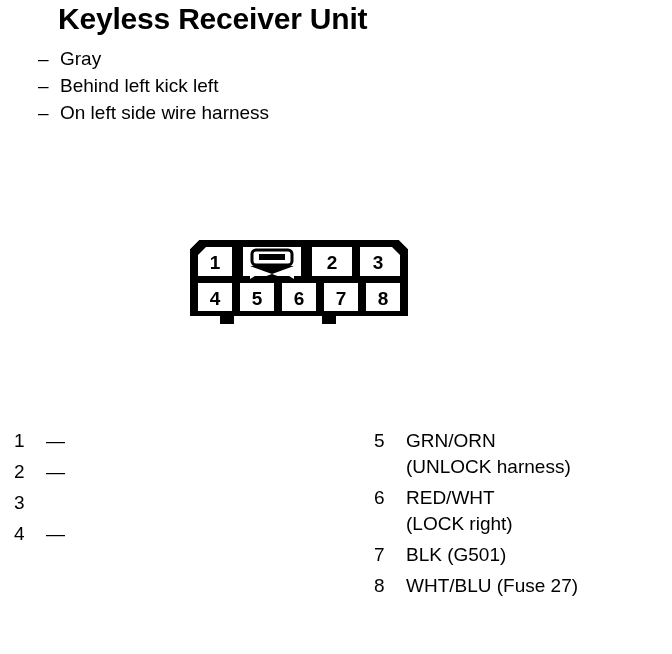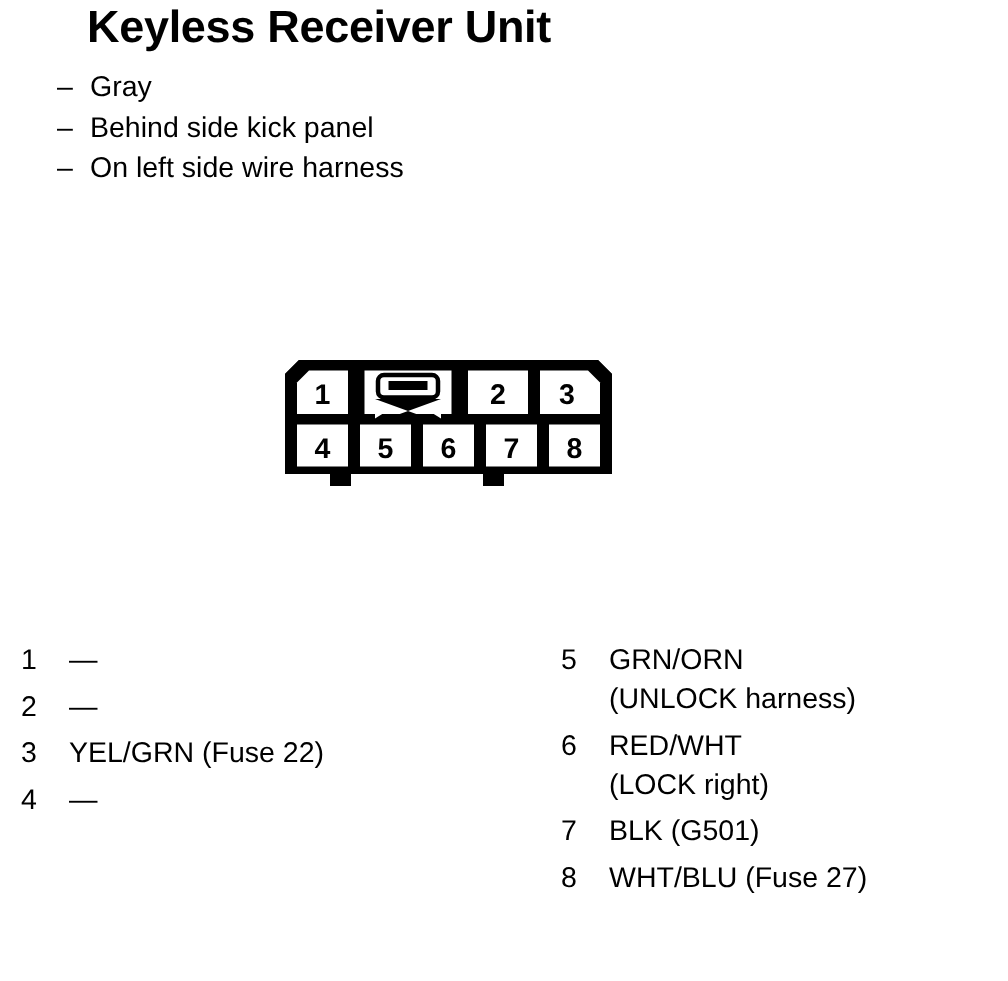--- a/index.html
+++ b/index.html
@@ -107,21 +107,21 @@
 
 <div id="spec-list">
 
   <div class="spec-row">
     <span class="spec-dash">–</span>
     <span class="spec-text">Gray</span>
   </div>
 
   <div class="spec-row">
     <span class="spec-dash">–</span>
-    <span class="spec-text">Behind side kick panel</span>
+    <span class="spec-text">Behind left kick left</span>
   </div>
 
   <div class="spec-row">
     <span class="spec-dash">–</span>
     <span class="spec-text">On left side wire harness</span>
   </div>
 
 </div>
 
 <div id="connector-diagram">
@@ -191,21 +191,20 @@
     <span class="pin-desc is-dash">—</span>
   </div>
 
   <div class="pin-row">
     <span class="pin-num">2</span>
     <span class="pin-desc is-dash">—</span>
   </div>
 
   <div class="pin-row">
     <span class="pin-num">3</span>
-    <span class="pin-desc">YEL/GRN (Fuse 22)</span>
   </div>
 
   <div class="pin-row">
     <span class="pin-num">4</span>
     <span class="pin-desc is-dash">—</span>
   </div>
 
 </div>
 
 <div id="pin-column-right" class="pin-column">

